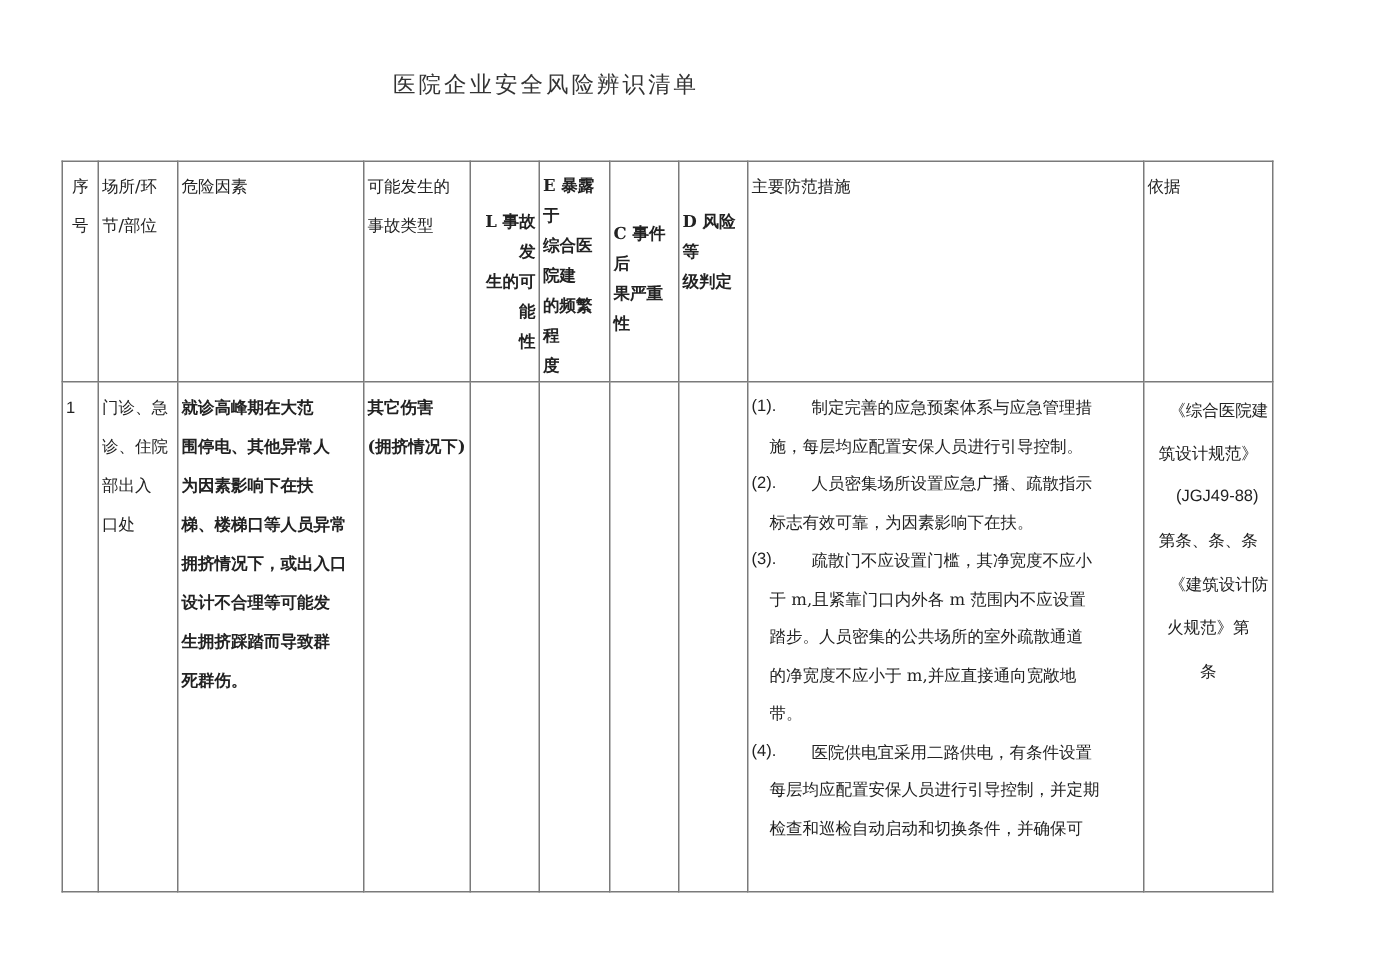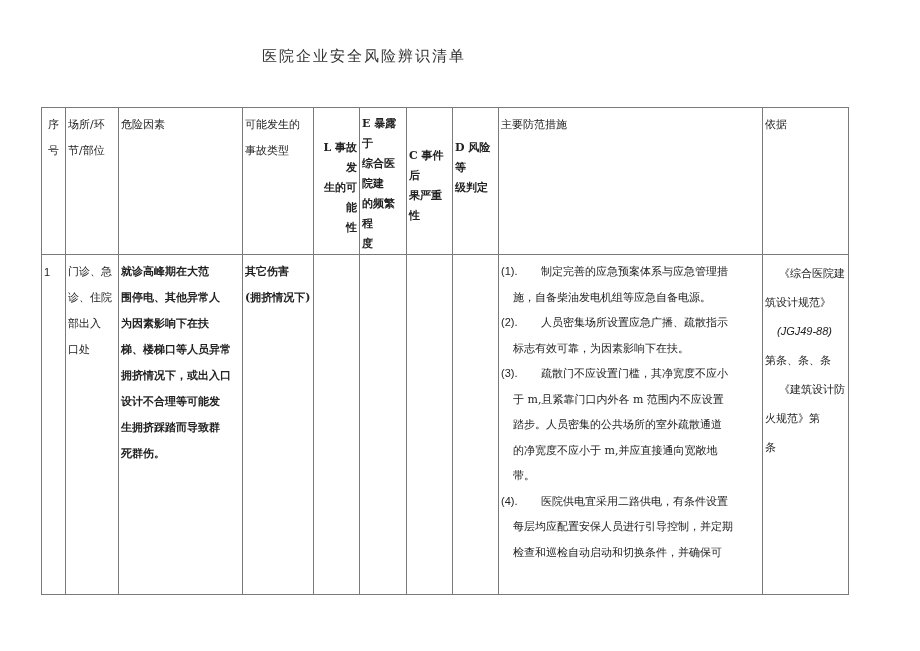--- a/index.html
+++ b/index.html
@@ -18,23 +18,23 @@
   .num-h { text-align:center; padding-top:4px; }
   .lh-mid { line-height:20px; padding-top:30px; }
   .lh-mid.center { text-align:right; }
   .lh-mid.e { padding-top:6px; }
   .lh-mid.cd { padding-top:38px; }
   .measure { padding:4px 4px 0 2px; font-family:"DejaVu Serif","Liberation Serif",serif; font-size:11px; line-height:25.5px; }
   .measure .item-first { display:flex; }
   .measure .idx { font-family:"Liberation Sans", sans-serif; width:40px; flex:none; }
   .measure .cont { padding-left:12px; }
   .serif { font-family:"DejaVu Serif","Liberation Serif",serif;font-weight:bold; }
-  .basis { padding:4px 2px 0 2px; font-family:"DejaVu Serif","Liberation Serif",serif; line-height:29px; }
+  .basis { padding:4px 2px 0 2px; font-family:"DejaVu Serif","Liberation Serif",serif; line-height:29px;text-align:center; }
   .basis .indent { padding-left:14px; }
-  .basis .code { font-family:"Liberation Sans", sans-serif; padding-left:12px;font-style:italic; }
+  .basis .code { font-family:"Liberation Sans", sans-serif; padding-left:12px; }
 </style>
 </head>
 <body>
 
 <div class="title">医院企业安全风险辨识清单</div>
 
 <table class="risk">
   <colgroup>
     <col style="width:24px">
       <col style="width:53px">
@@ -147,21 +147,21 @@
     <td>
           <div class="cell"></div>
         </td>
     <td>
       <div class="measure">
         <div>
           <div class="item-first">
                 <span class="idx">(1).</span>
                 <span>制定完善的应急预案体系与应急管理措</span>
               </div>
-          <div class="cont">施，自备柴油发电机组等应急自备电源。</div>
+          <div class="cont">施，每层均应配置安保人员进行引导控制。</div>
         </div>
         <div>
           <div class="item-first">
                 <span class="idx">(2).</span>
                 <span>人员密集场所设置应急广播、疏散指示</span>
               </div>
           <div class="cont">标志有效可靠，为因素影响下在扶。</div>
         </div>
         <div>
           <div class="item-first">

